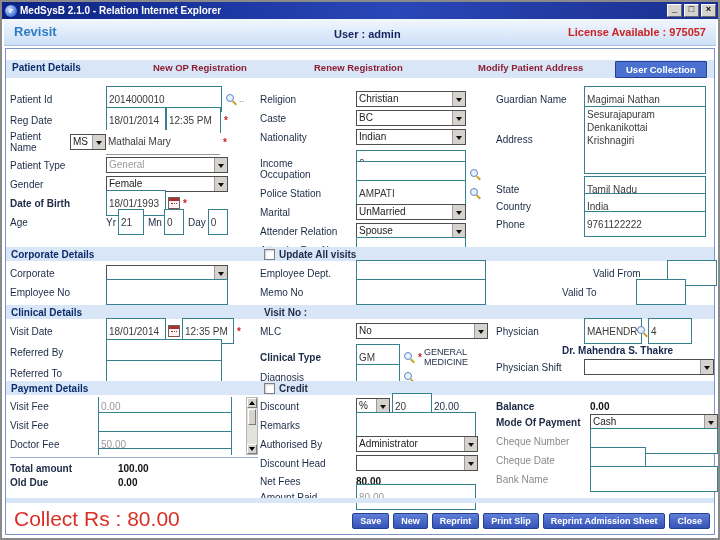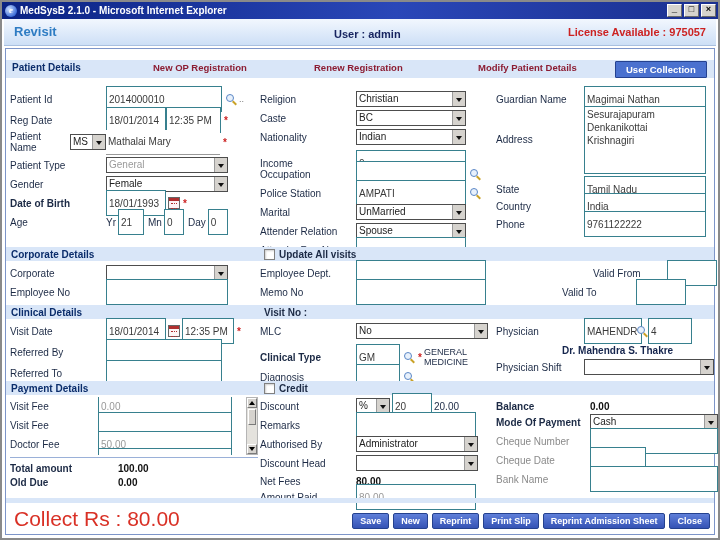--- a/index.html
+++ b/index.html
@@ -64,41 +64,41 @@
   .docname { font-size:10px; font-weight:bold; color:#15254d; }
   .feeclip { position:absolute; overflow:hidden; }
 </style>
 </head>
 <body>
 
 <div class="win">
 
   <div class="titlebar">
     <span class="ie">e</span>
-    <span class="wtitle">MedSysB 2.1.0 - Microsoft Internet Explorer</span>
+    <span class="wtitle">MedSysB 2.1.0 - Relation Internet Explorer</span>
     <span class="wbtns">
       <span class="wb">_</span>
       <span class="wb">□</span>
       <span class="wb">×</span>
     </span>
   </div>
 
   <div class="hdr">
     <span class="revisit">Revisit</span>
     <span class="user">User : admin</span>
     <span class="license">License Available : 975057</span>
   </div>
 
   <div class="panel">
 
     <div class="tabs">
       <span class="tab first" style="left:6px">Patient Details</span>
       <span class="tab" style="left:147px">New OP Registration</span>
       <span class="tab" style="left:308px">Renew Registration</span>
-      <span class="tab" style="left:472px">Modify Patient Details</span>
+      <span class="tab" style="left:472px">Modify Patient Address</span>
       <span class="tab btn-tab" style="left:609px">User Collection</span>
     </div>
 
     <div class="col" style="left:4px;top:32px;width:248px;height:168px">
       <div class="row" style="top:10px">
         <span class="lbl w96">Patient Id</span>
         <input class="txt" style="width: 116px;" value="2014000010">
         <span class="mag"></span>
         <span class="dots">..</span>
       </div>

